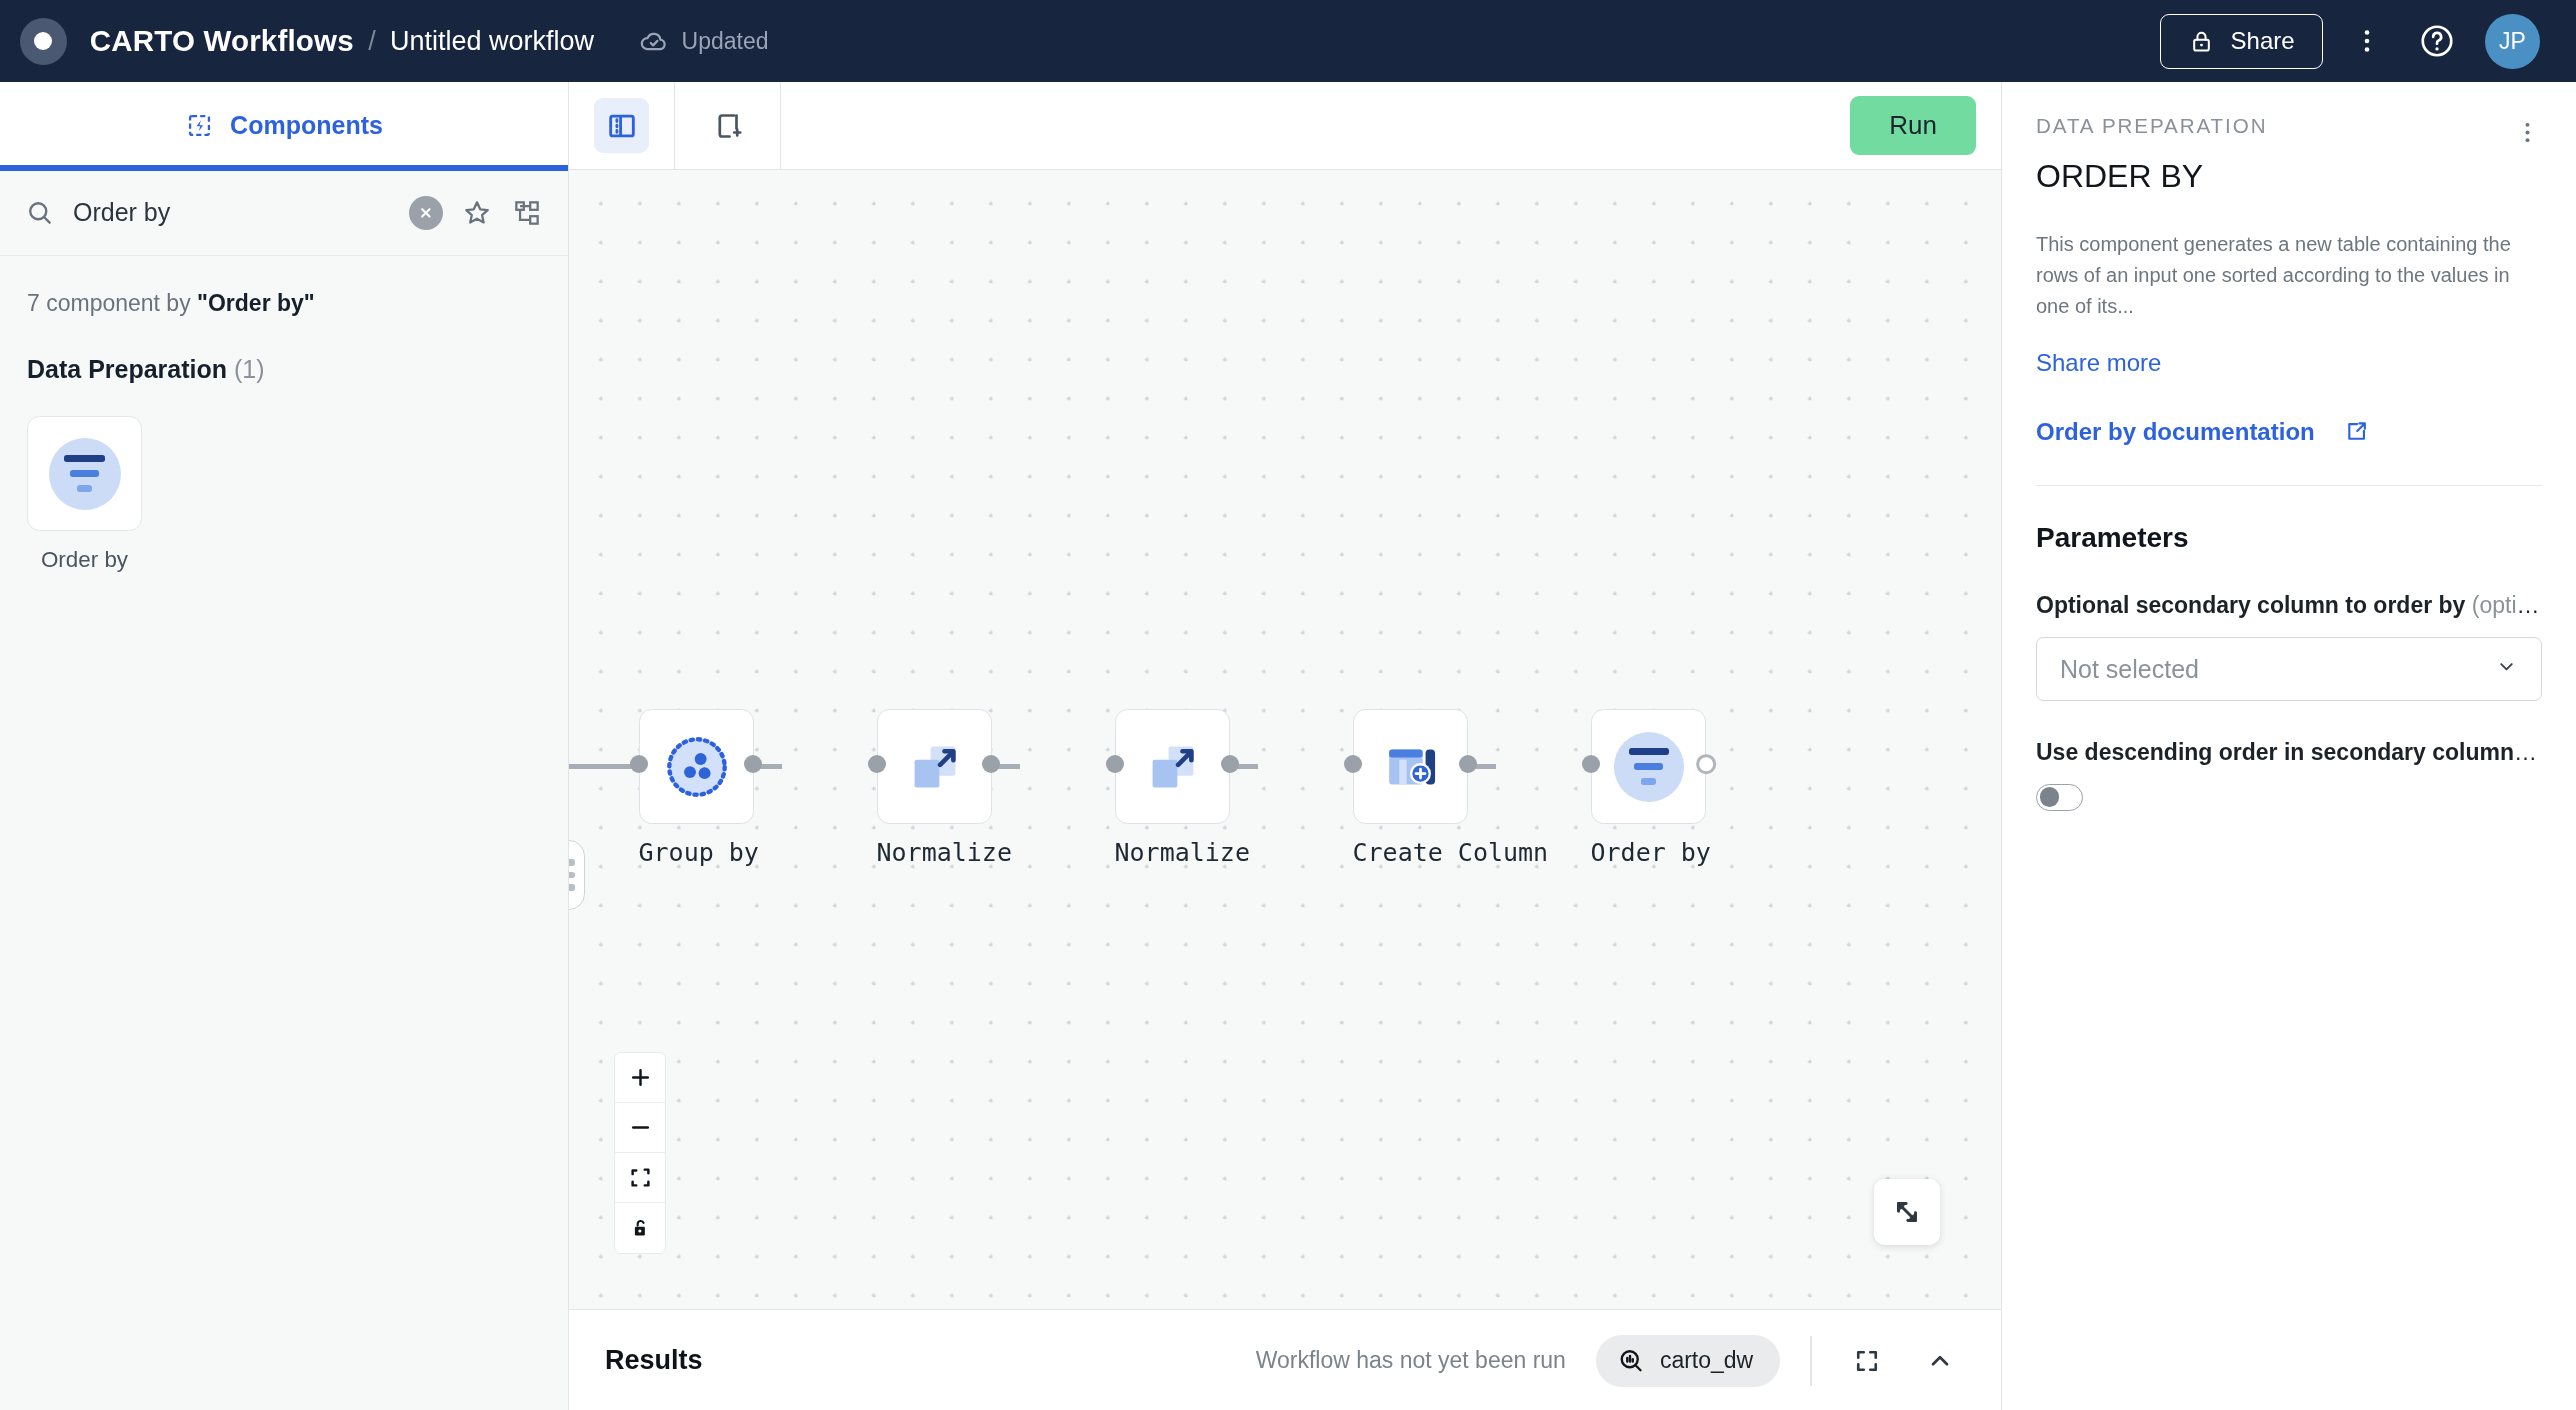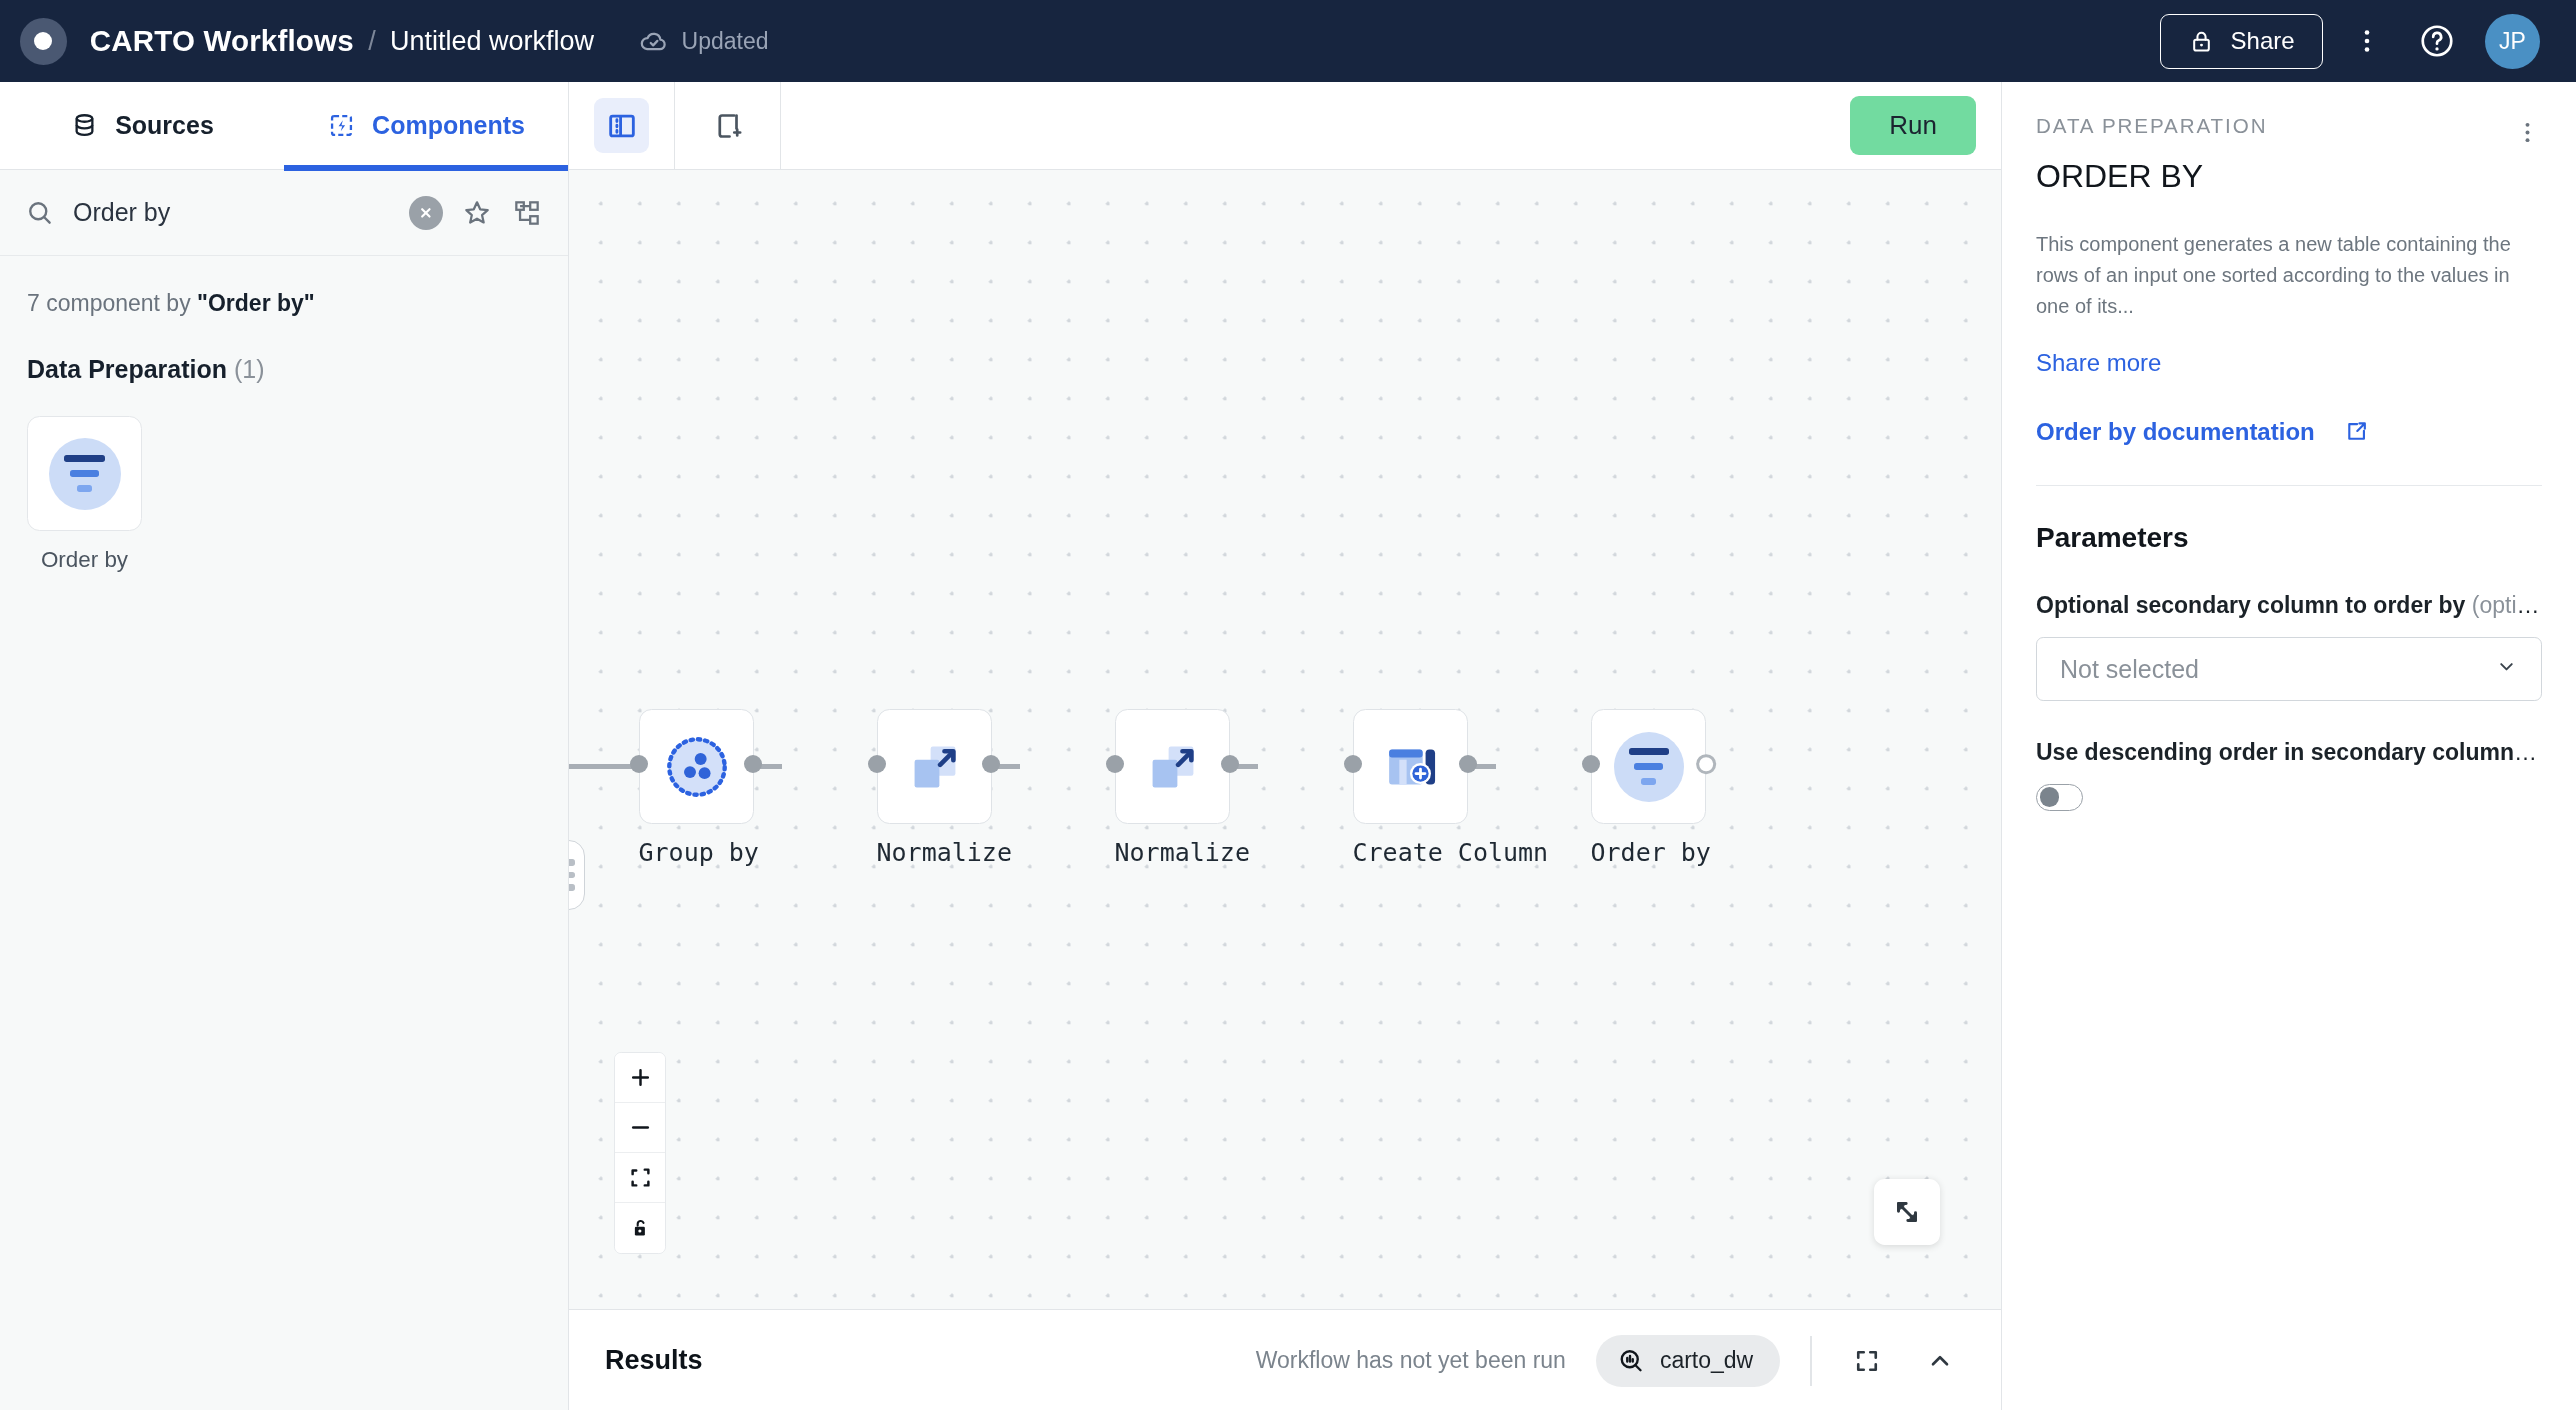--- a/index.html
+++ b/index.html
@@ -273,28 +273,20 @@
       </svg>
     </button>
 
     <div class="avatar">JP</div>
   </div>
 
   <div class="body-row">
 
     <div class="left-panel">
       <div class="tabs">
-        <div class="tab">
-          <svg width="29" height="29" viewBox="0 0 24 24" fill="none" stroke="#16202c" stroke-width="1.9">
-            <ellipse cx="12" cy="6.2" rx="6.5" ry="2.7"></ellipse>
-            <path d="M5.5 6.2v5.4c0 1.5 2.9 2.7 6.5 2.7s6.5-1.2 6.5-2.7V6.2"></path>
-            <path d="M5.5 11.6v5.4c0 1.5 2.9 2.7 6.5 2.7s6.5-1.2 6.5-2.7v-5.4"></path>
-          </svg>
-          <span>Sources</span>
-        </div>
         <div class="tab active">
           <svg width="29" height="29" viewBox="0 0 24 24" fill="none" stroke="#2c62e0" stroke-width="1.9">
             <rect x="4.2" y="4.2" width="15.6" height="15.6" rx="1.6" stroke-dasharray="4.2 2.6"></rect>
             <path d="M13.1 7.6L9.6 12.6h3l-1.2 4.2 3.6-5.1h-3z" fill="#2c62e0" stroke="none"></path>
           </svg>
           <span>Components</span>
         </div>
       </div>
 
       <div class="searchbar">

